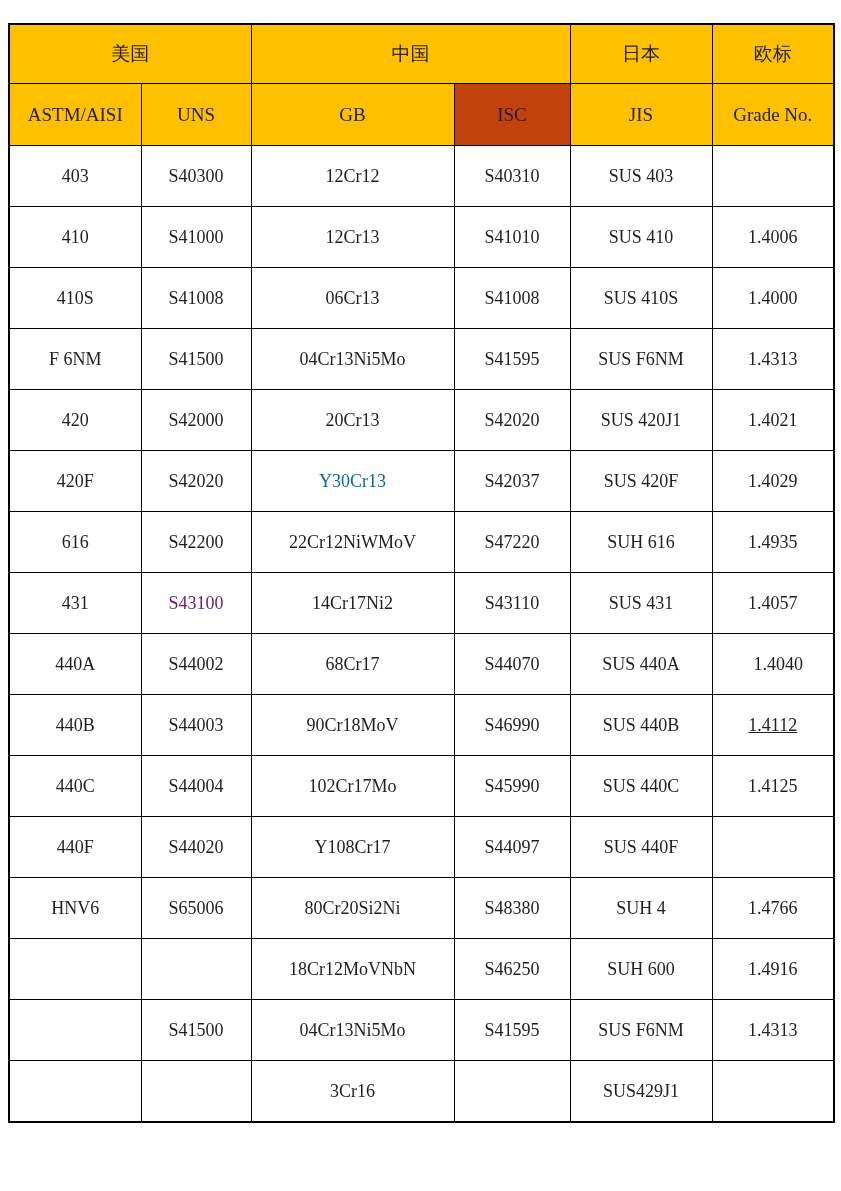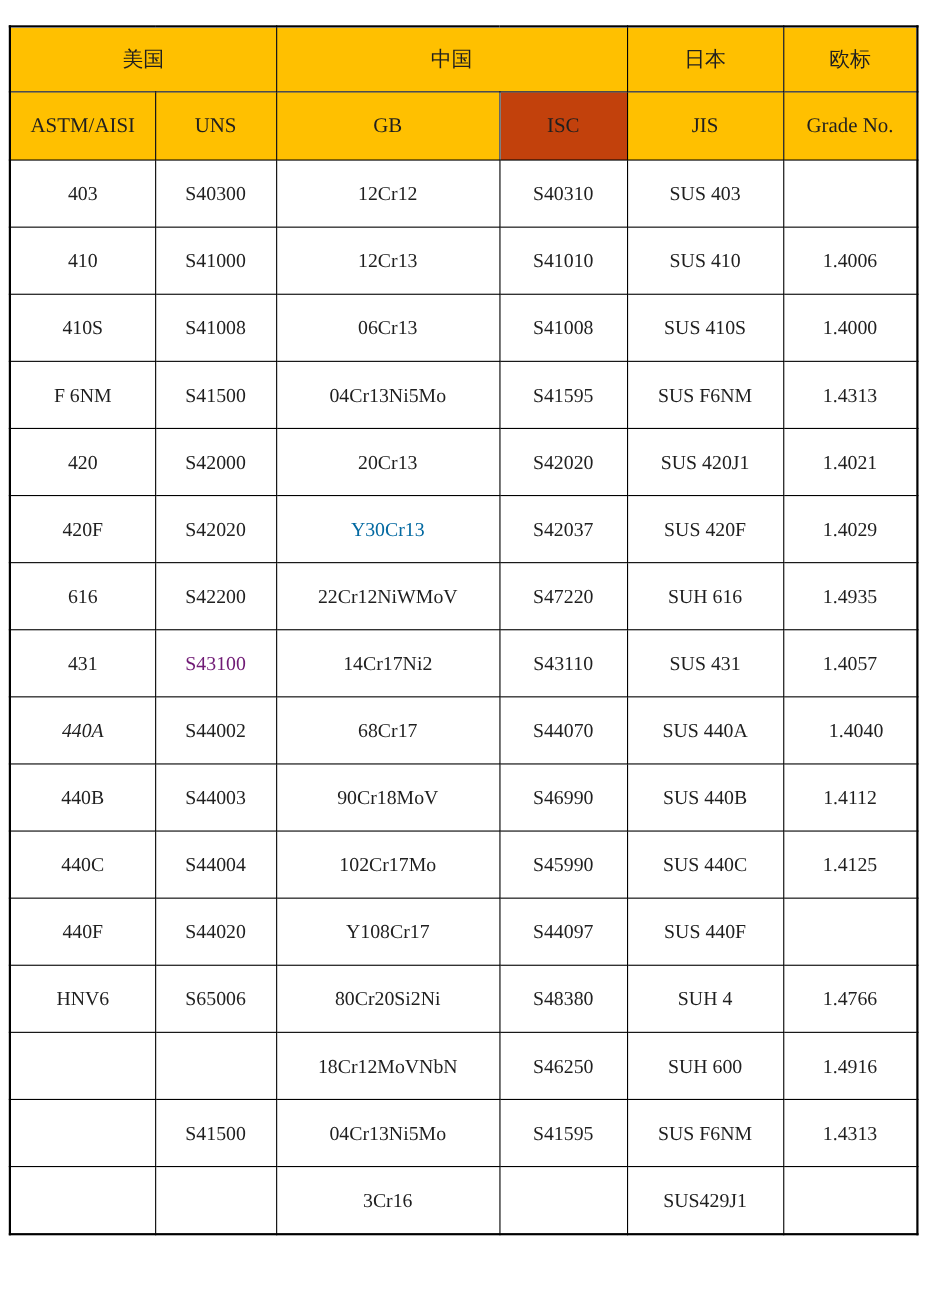--- a/index.html
+++ b/index.html
@@ -140,34 +140,34 @@
         </tr>
         <tr>
           <td style="color: rgb(31, 31, 31);">431</td>
           <td style="color: #701a75;">S43100</td>
           <td style="color: rgb(31, 31, 31);">14Cr17Ni2</td>
           <td style="color: rgb(31, 31, 31);">S43110</td>
           <td style="color: rgb(31, 31, 31);">SUS 431</td>
           <td style="color: rgb(31, 31, 31);">1.4057</td>
         </tr>
         <tr>
-          <td style="color: rgb(31, 31, 31); font-style: italic;">440A</td>
+          <td style="color: rgb(31, 31, 31);">440A</td>
           <td style="color: rgb(31, 31, 31);">S44002</td>
           <td style="color: rgb(31, 31, 31);">68Cr17</td>
           <td style="color: rgb(31, 31, 31);">S44070</td>
           <td style="color: rgb(31, 31, 31);">SUS 440A</td>
           <td style="color: rgb(31, 31, 31); padding-left: 13px;">1.4040</td>
         </tr>
         <tr>
           <td style="color: rgb(31, 31, 31);">440B</td>
           <td style="color: rgb(31, 31, 31);">S44003</td>
           <td style="color: rgb(31, 31, 31);">90Cr18MoV</td>
           <td style="color: rgb(31, 31, 31);">S46990</td>
           <td style="color: rgb(31, 31, 31);">SUS 440B</td>
-          <td style="color: rgb(31, 31, 31);">1.4112</td>
+          <td style="color: rgb(31, 31, 31); text-decoration: underline;">1.4112</td>
         </tr>
         <tr>
           <td style="color: rgb(31, 31, 31);">440C</td>
           <td style="color: rgb(31, 31, 31);">S44004</td>
           <td style="color: rgb(31, 31, 31);">102Cr17Mo</td>
           <td style="color: rgb(31, 31, 31);">S45990</td>
           <td style="color: rgb(31, 31, 31);">SUS 440C</td>
           <td style="color: rgb(31, 31, 31);">1.4125</td>
         </tr>
         <tr>

